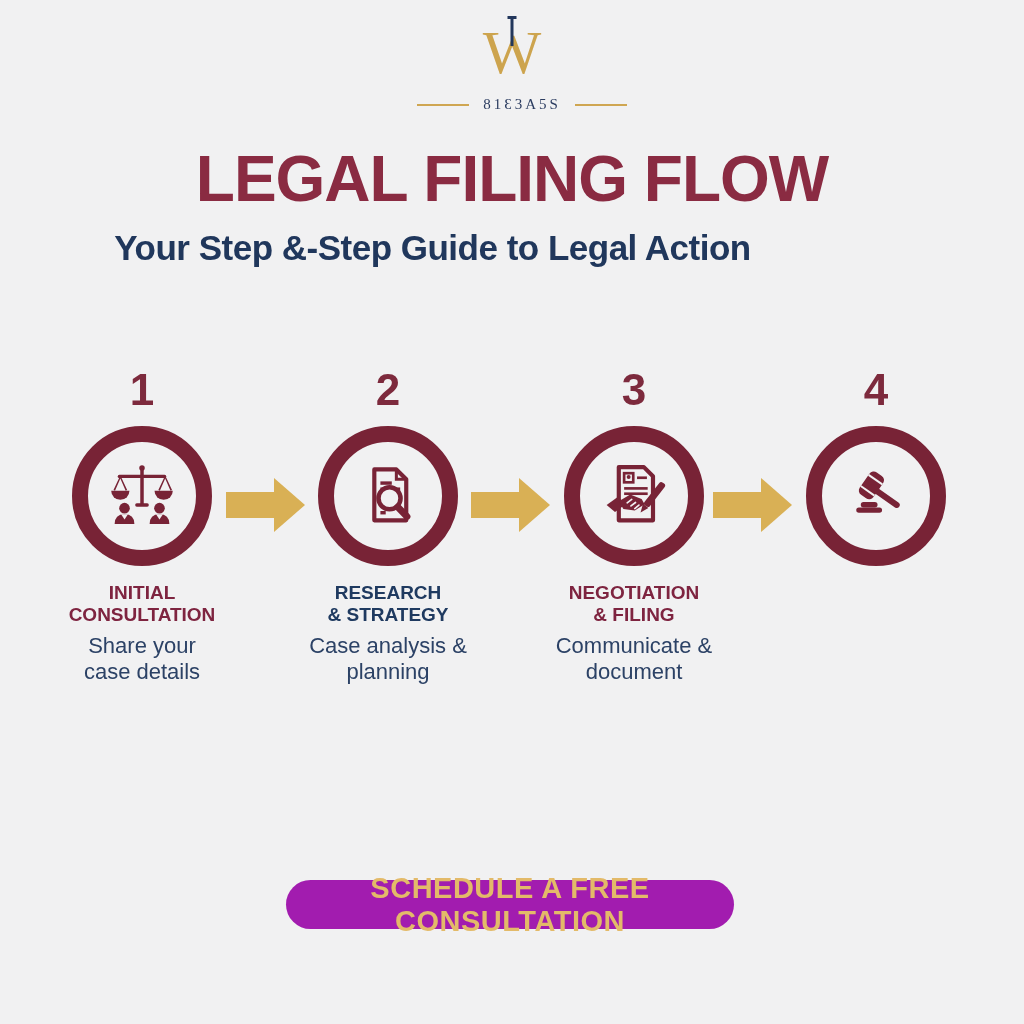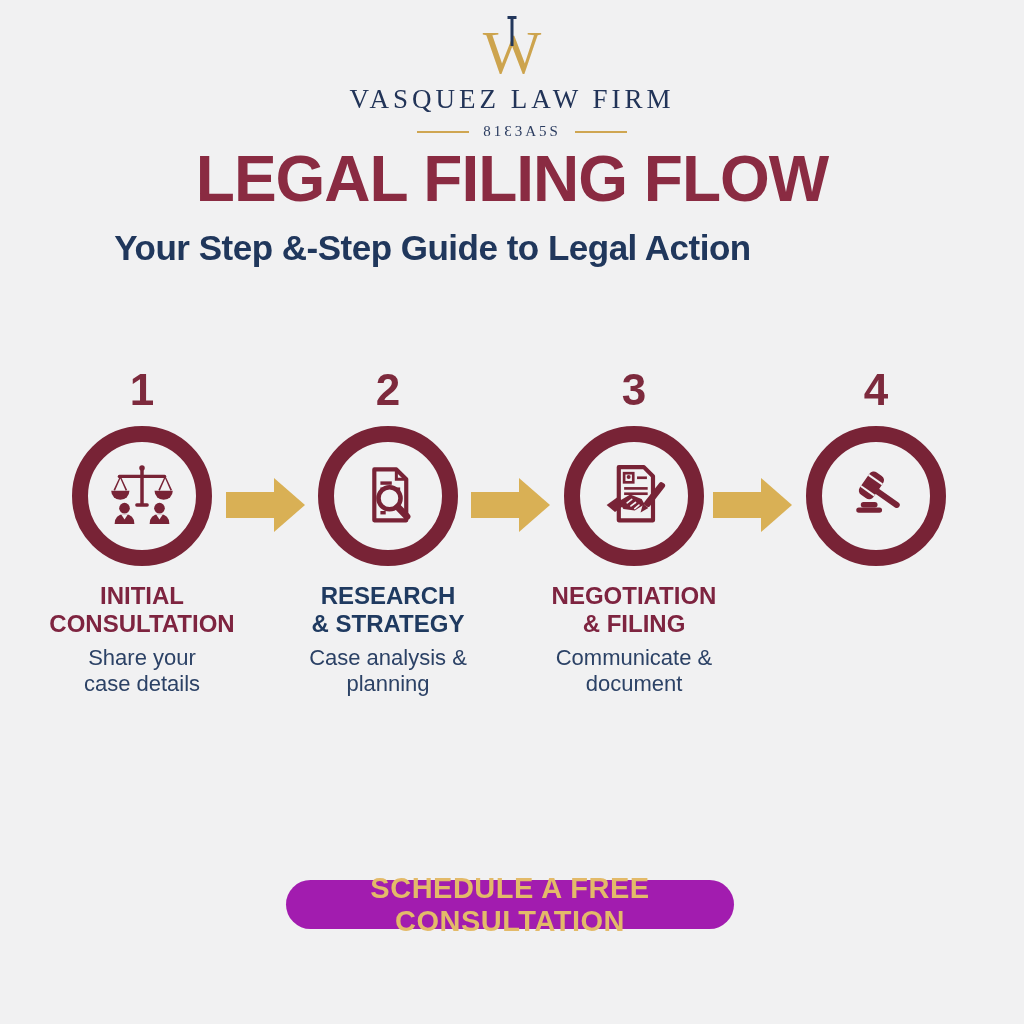--- a/index.html
+++ b/index.html
@@ -68,21 +68,21 @@
     line-height:48px; margin-bottom:12px;
   }
   .circle {
     width:140px; height:140px; margin:0 auto;
     border:16px solid #782336; border-radius:50%;
     display:flex; align-items:center; justify-content:center;
     background:#f1f1f2;
   }
   .step-title {
     margin-top:16px;
-    font-size:24px; font-weight:bold; line-height:1.16;
+    font-size:19px; font-weight:bold; line-height:1.16;
     white-space:pre-line;
   }
   .step-title.c-maroon { color:#7e2440; }
   .step-title.c-navy   { color:#1f3a60; }
   .step-sub {
     margin-top:7px;
     font-size:22px; color:#2c4266; line-height:1.18;
     white-space:pre-line;
   }
   
@@ -112,21 +112,20 @@
 </head>
 <body>
 
 <div class="canvas">
 
   <div class="logo-wrap">
     <div class="monogram">
       <span class="w">W</span>
       <span class="bar"></span>
     </div>
-    <div class="firm-name">VASQUEZ LAW FIRM</div>
     <div class="tagline-row">
       <span class="tagline-line"></span>
       <span class="tagline-text">81Ɛ3A5S</span>
       <span class="tagline-line"></span>
     </div>
   </div>
 
   <div class="main-title">LEGAL FILING FLOW</div>
   <div class="sub-title">Your Step &amp;-Step Guide to Legal Action</div>
 

